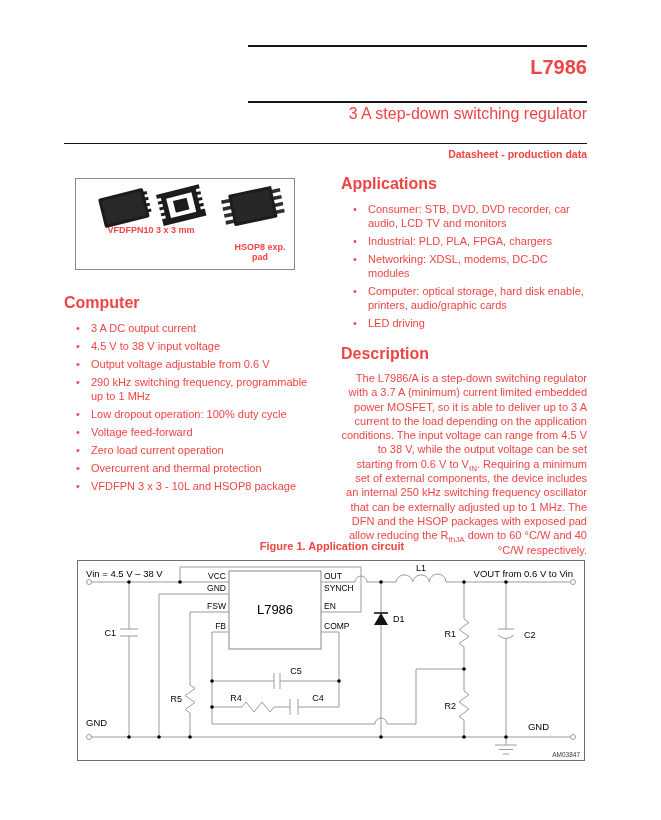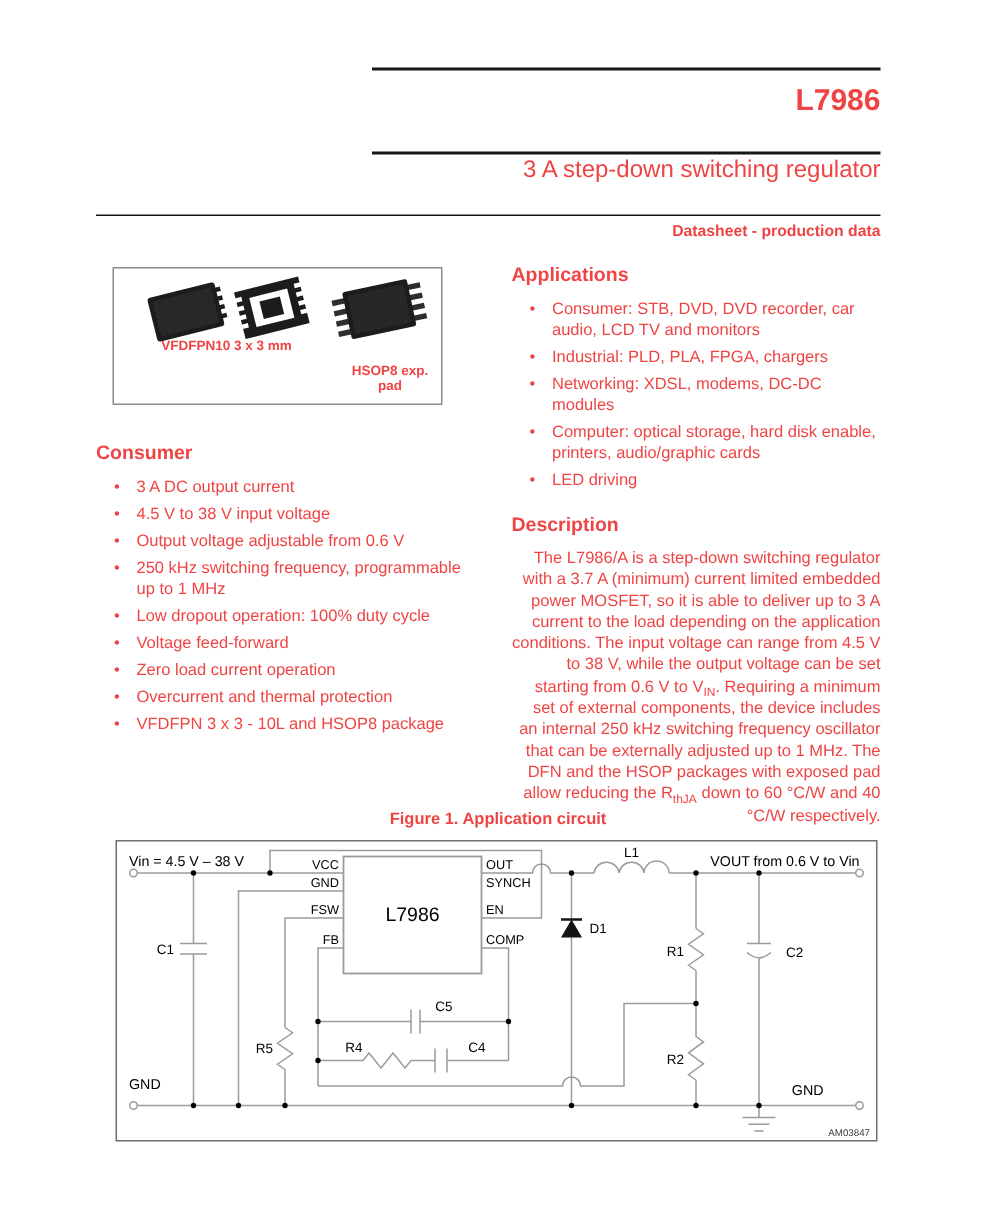--- a/index.html
+++ b/index.html
@@ -13,21 +13,21 @@
   .rule-c{top:143px;left:64px;width:523px;}
   .part-number{position:absolute;top:56px;right:74px;font-size:20px;font-weight:bold;}
   .subtitle{position:absolute;top:105px;right:74px;font-size:16px;}
   .doc-type{position:absolute;top:148px;right:74px;font-size:10.5px;font-weight:bold;}
 
   
   .columns{position:absolute;top:172px;left:64px;width:523px;display:flex;gap:26px;}
   .col-left{width:251px;}
   .col-right{width:246px;}
 
-  h2{font-size:13px;font-weight:bold;margin:0;padding:0;}
+  h2{font-size:16px;font-weight:bold;margin:0;padding:0;}
   .features-h{margin-top:24px;}
   .apps-h{margin-top:3px;}
   .desc-h{margin-top:15px;}
 
   ul.blist{list-style:none;margin:9px 0 0 0;padding:0;}
   ul.blist li{position:relative;padding-left:27px;font-size:11px;line-height:14px;margin-bottom:4px;}
   ul.blist li::before{content:"•";position:absolute;left:12px;top:0;}
 
   .desc{margin:8px 0 0 0;font-size:11px;line-height:14.3px;text-align:right;}
   .desc sub{font-size:8px;line-height:0;}
@@ -116,26 +116,26 @@
             <rect x="0" y="0" width="44" height="32" rx="1.5" fill="#1c1c1c"></rect>
             <rect x="3" y="3" width="38" height="26" rx="1.5" fill="#272727"></rect>
           </g>
         </svg>
         <div class="pkg-captions">
           <span class="c1">VFDFPN10 3 x 3 mm</span>
           <span class="c2">HSOP8 exp. pad</span>
         </div>
       </div>
 
-      <h2 class="features-h">Consumer</h2>
+      <h2 class="features-h">Computer</h2>
       <ul class="blist">
         <li>3 A DC output current</li>
         <li>4.5 V to 38 V input voltage</li>
         <li>Output voltage adjustable from 0.6 V</li>
-        <li>250 kHz switching frequency, programmable up to 1 MHz</li>
+        <li>290 kHz switching frequency, programmable up to 1 MHz</li>
         <li>Low dropout operation: 100% duty cycle</li>
         <li>Voltage feed-forward</li>
         <li>Zero load current operation</li>
         <li>Overcurrent and thermal protection</li>
         <li>VFDFPN 3 x 3 - 10L and HSOP8 package</li>
       </ul>
     </div>
 
     <div class="col-right">
       <h2 class="apps-h">Applications</h2>

